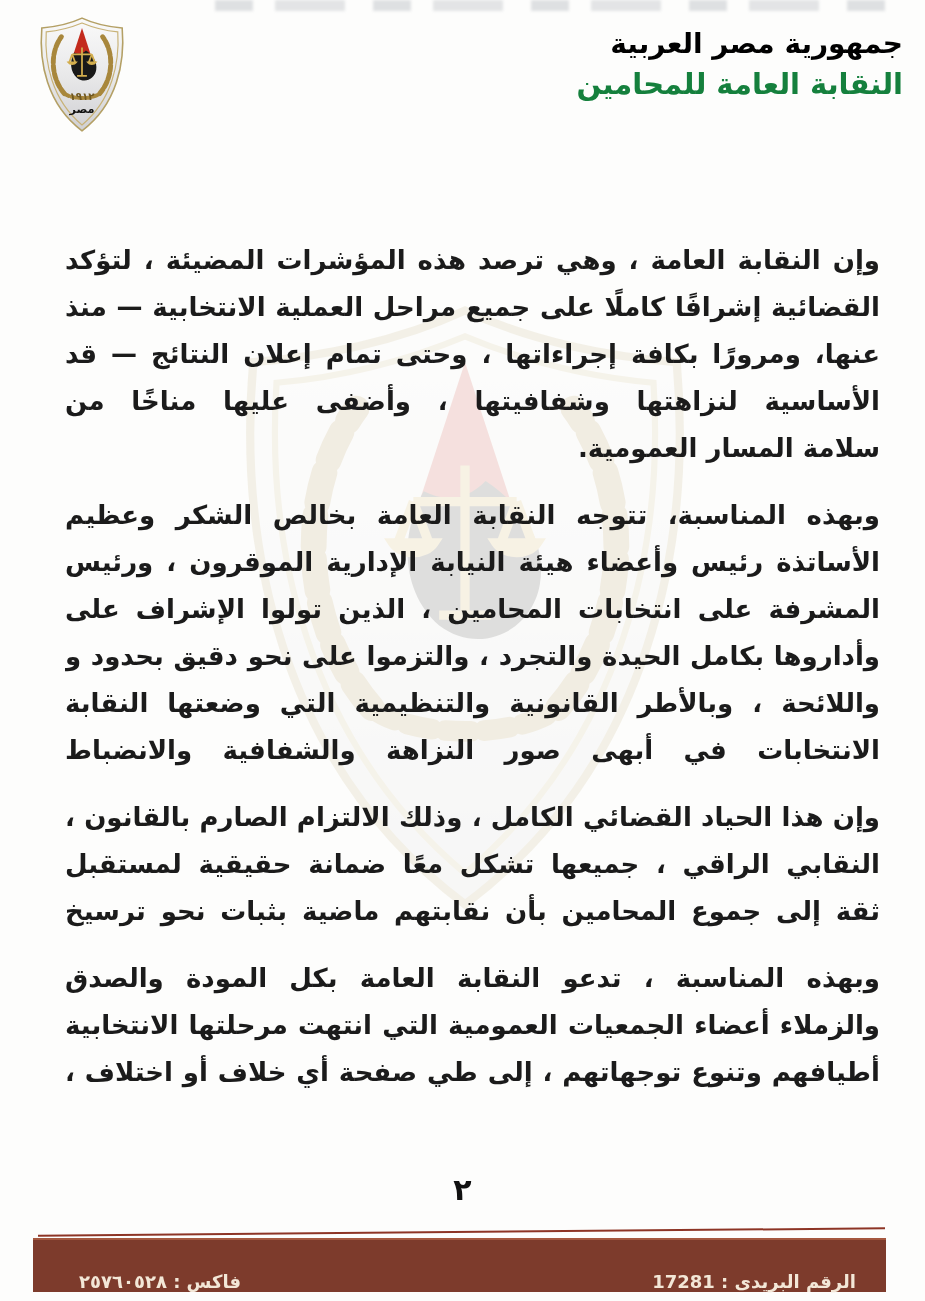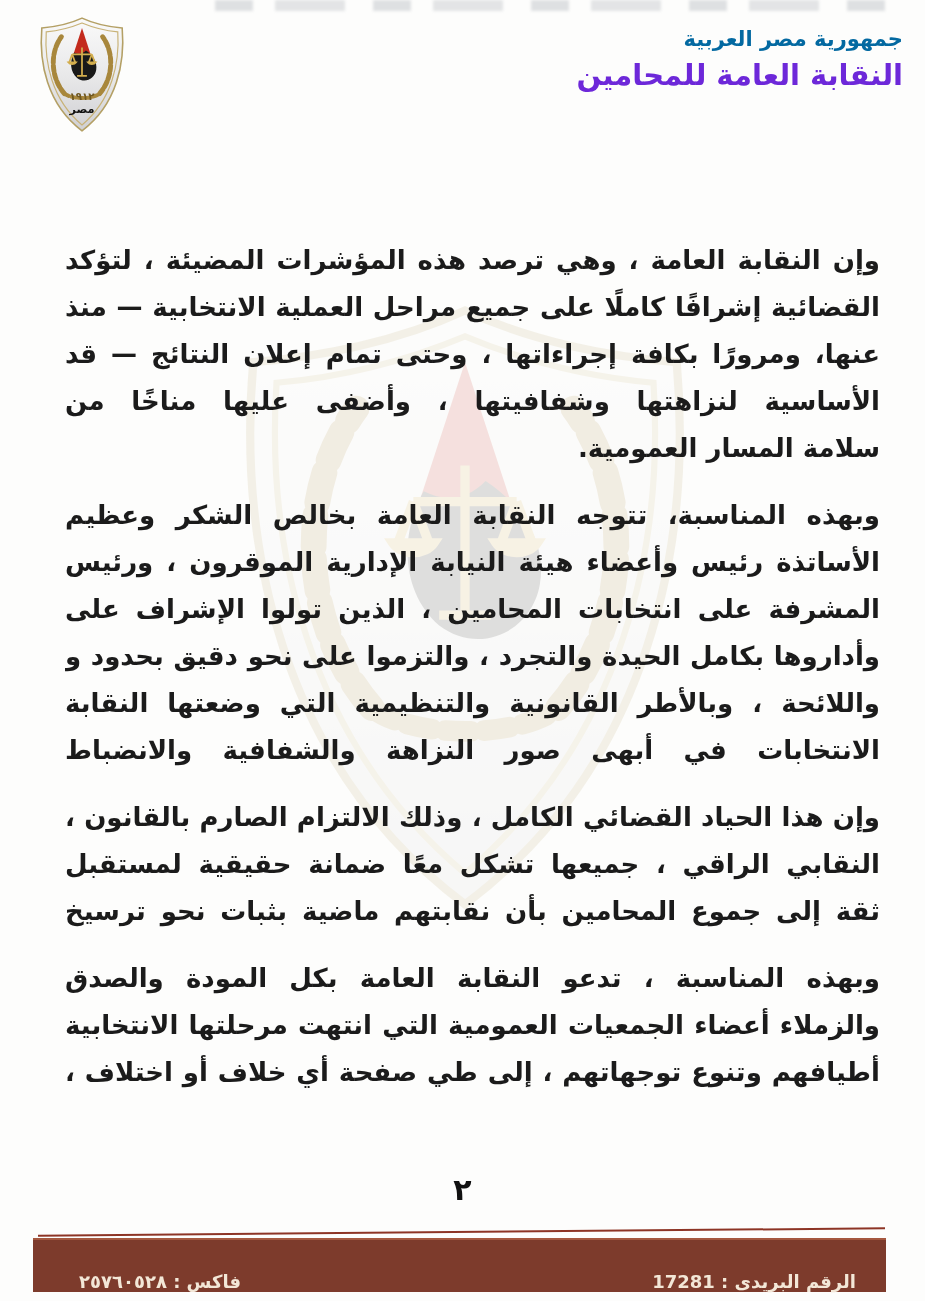--- a/index.html
+++ b/index.html
@@ -19,22 +19,22 @@
       #9aa0a8 0 38px, transparent 38px 60px,
       #a8adb4 60px 130px, transparent 130px 158px);
     opacity:.30;filter:blur(1.6px);
   }
   
   .logo{position:absolute;top:14px;left:33px;width:98px;height:122px;}
   .header-text{
     position:absolute;top:26px;right:22px;
     text-align:right;line-height:1.3;
   }
-  .header-country{font-size:21px;font-weight:bold;color:#0369a1;}
-  .header-org{font-size:29px;font-weight:bold;color:#6d28d9;margin-top:4px;}
+  .header-country{font-size:28px;font-weight:bold;color:#000000;}
+  .header-org{font-size:29px;font-weight:bold;color:#15803d;margin-top:4px;}
   
   .watermark{
     position:absolute;top:295px;left:205px;width:520px;height:630px;
     opacity:.13;pointer-events:none;filter:blur(.6px);
   }
   .watermark svg{width:100%;height:100%;}
   
   .body-text{
     position:absolute;top:237px;right:45px;left:65px;
     color:#1b1b1b;font-weight:bold;font-size:26px;

